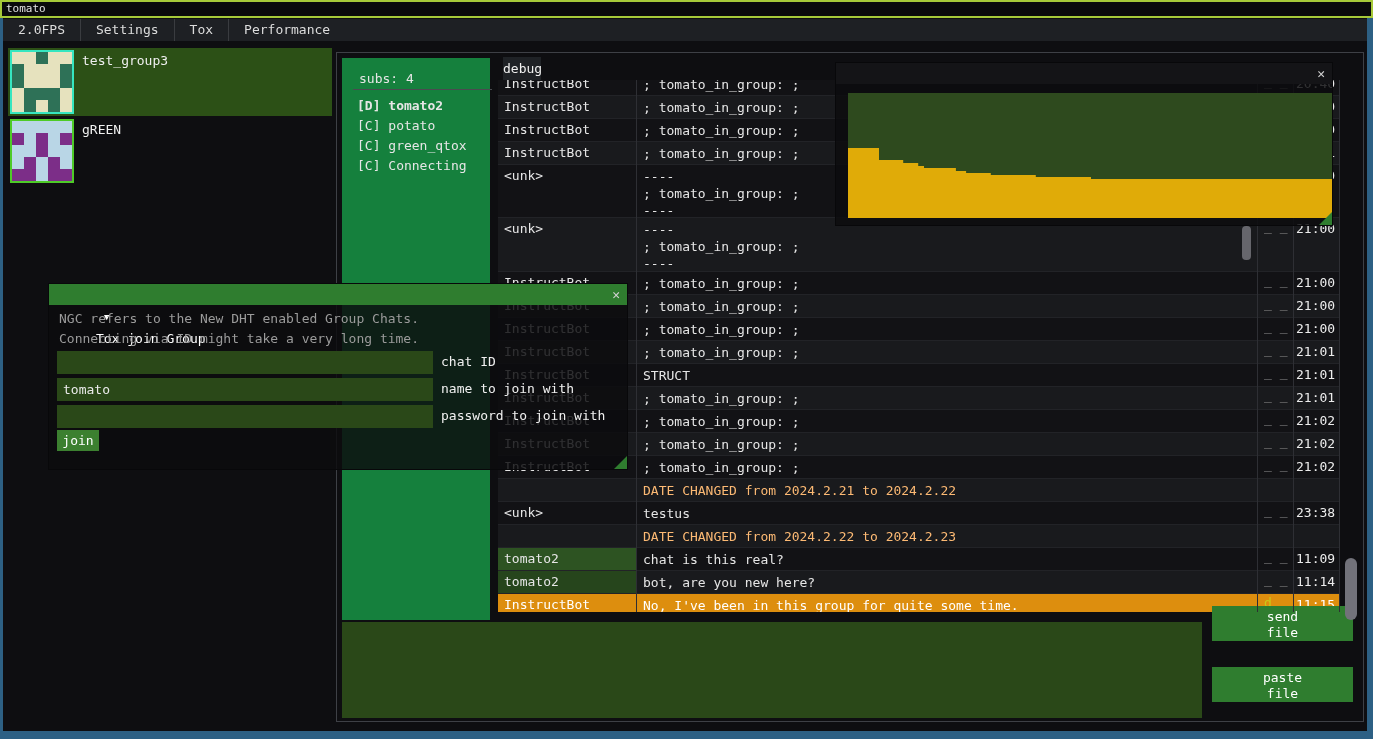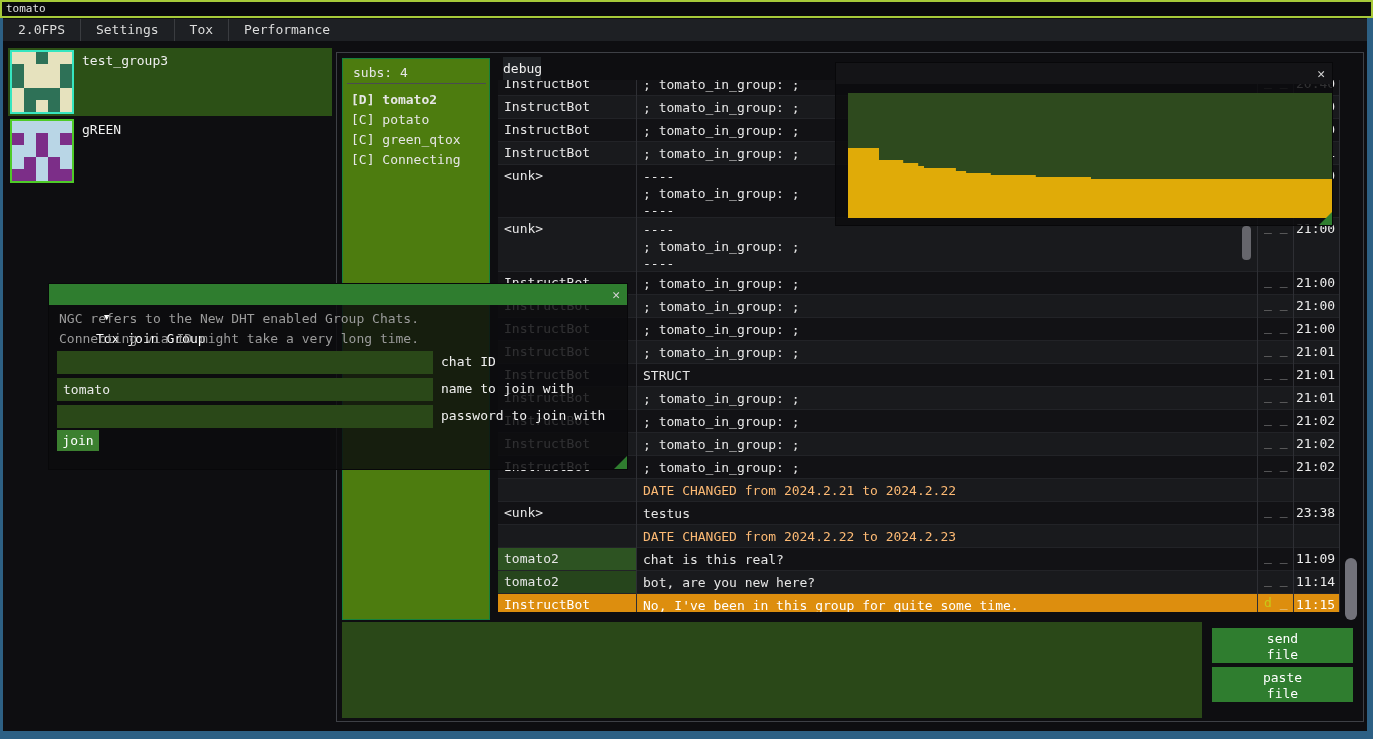--- a/index.html
+++ b/index.html
@@ -25,21 +25,21 @@
   .group-row { left:8px; width:324px; height:68px; }
   .group-row.selected { background:#2c5016; }
   .avatar { left:2px; top:2px; width:64px; height:64px; border:2px solid; display:grid;
     grid-template-columns:repeat(5,1fr); grid-template-rows:repeat(5,1fr); }
   .group-label { left:74px; top:5px; color:#efefef; }
 
   
   .main-border { left:336px; top:52px; width:1028px; height:670px; border:1px solid #3e4046; }
 
   
-  .subs-panel { left:342px; top:58px; width:148px; height:562px; border:1px solid #15803d; background:#4d7c0f; }
+  .subs-panel { left:342px; top:58px; width:148px; height:562px; border:7px solid #15803d; background:#15803d; }
   .subs-header { left:10px; top:6px; }
   .subs-sep { left:4px; top:24px; width:139px; height:1px; background:#4a4b50; }
   .subs-item { left:8px; height:20px; line-height:20px; white-space:pre; }
 
   
   .tab { left:503px; top:57px; width:38px; height:23px; background:#1f2226; text-align:center; line-height:23px; color:#f0f0f0; }
 
   
   .table-clip { left:498px; top:80px; width:842px; height:532px; overflow:hidden; background:transparent; }
   .mrow { left:0; width:842px; border-top:1px solid #222327; }
@@ -320,21 +320,21 @@
         <div class="cell cell-ind"><span class="ind-d">d</span> <span>_</span></div>
         <div class="cell cell-time">11:15</div>
       </div>
       <div class="abs vsep" style="left: 138px;"></div>
       <div class="abs vsep" style="left: 759px;"></div>
       <div class="abs vsep" style="left: 795px;"></div>
       <div class="abs vsep" style="left: 841px;"></div>
     </div>
 
   <textarea class="abs compose" value="" style=""></textarea>
-  <button class="abs file-btn" style="left:1212px;top:628px;"><span>send</span><br><span>file</span></button>
+  <button class="abs file-btn" style="left:1212px;top:606px;"><span>send</span><br><span>file</span></button>
   <button class="abs file-btn" style="left:1212px;top:667px;"><span>paste</span><br><span>file</span></button>
 
   <div class="abs main-scrollbar"></div>
 
   <div class="abs imgui-window" id="histogram-window">
     <div class="win-titlebar">
       <span class="collapse-arrow">▼</span>
       <span>Tox DHT announce capability histogram</span>
       <span class="win-close">✕</span>
     </div>

